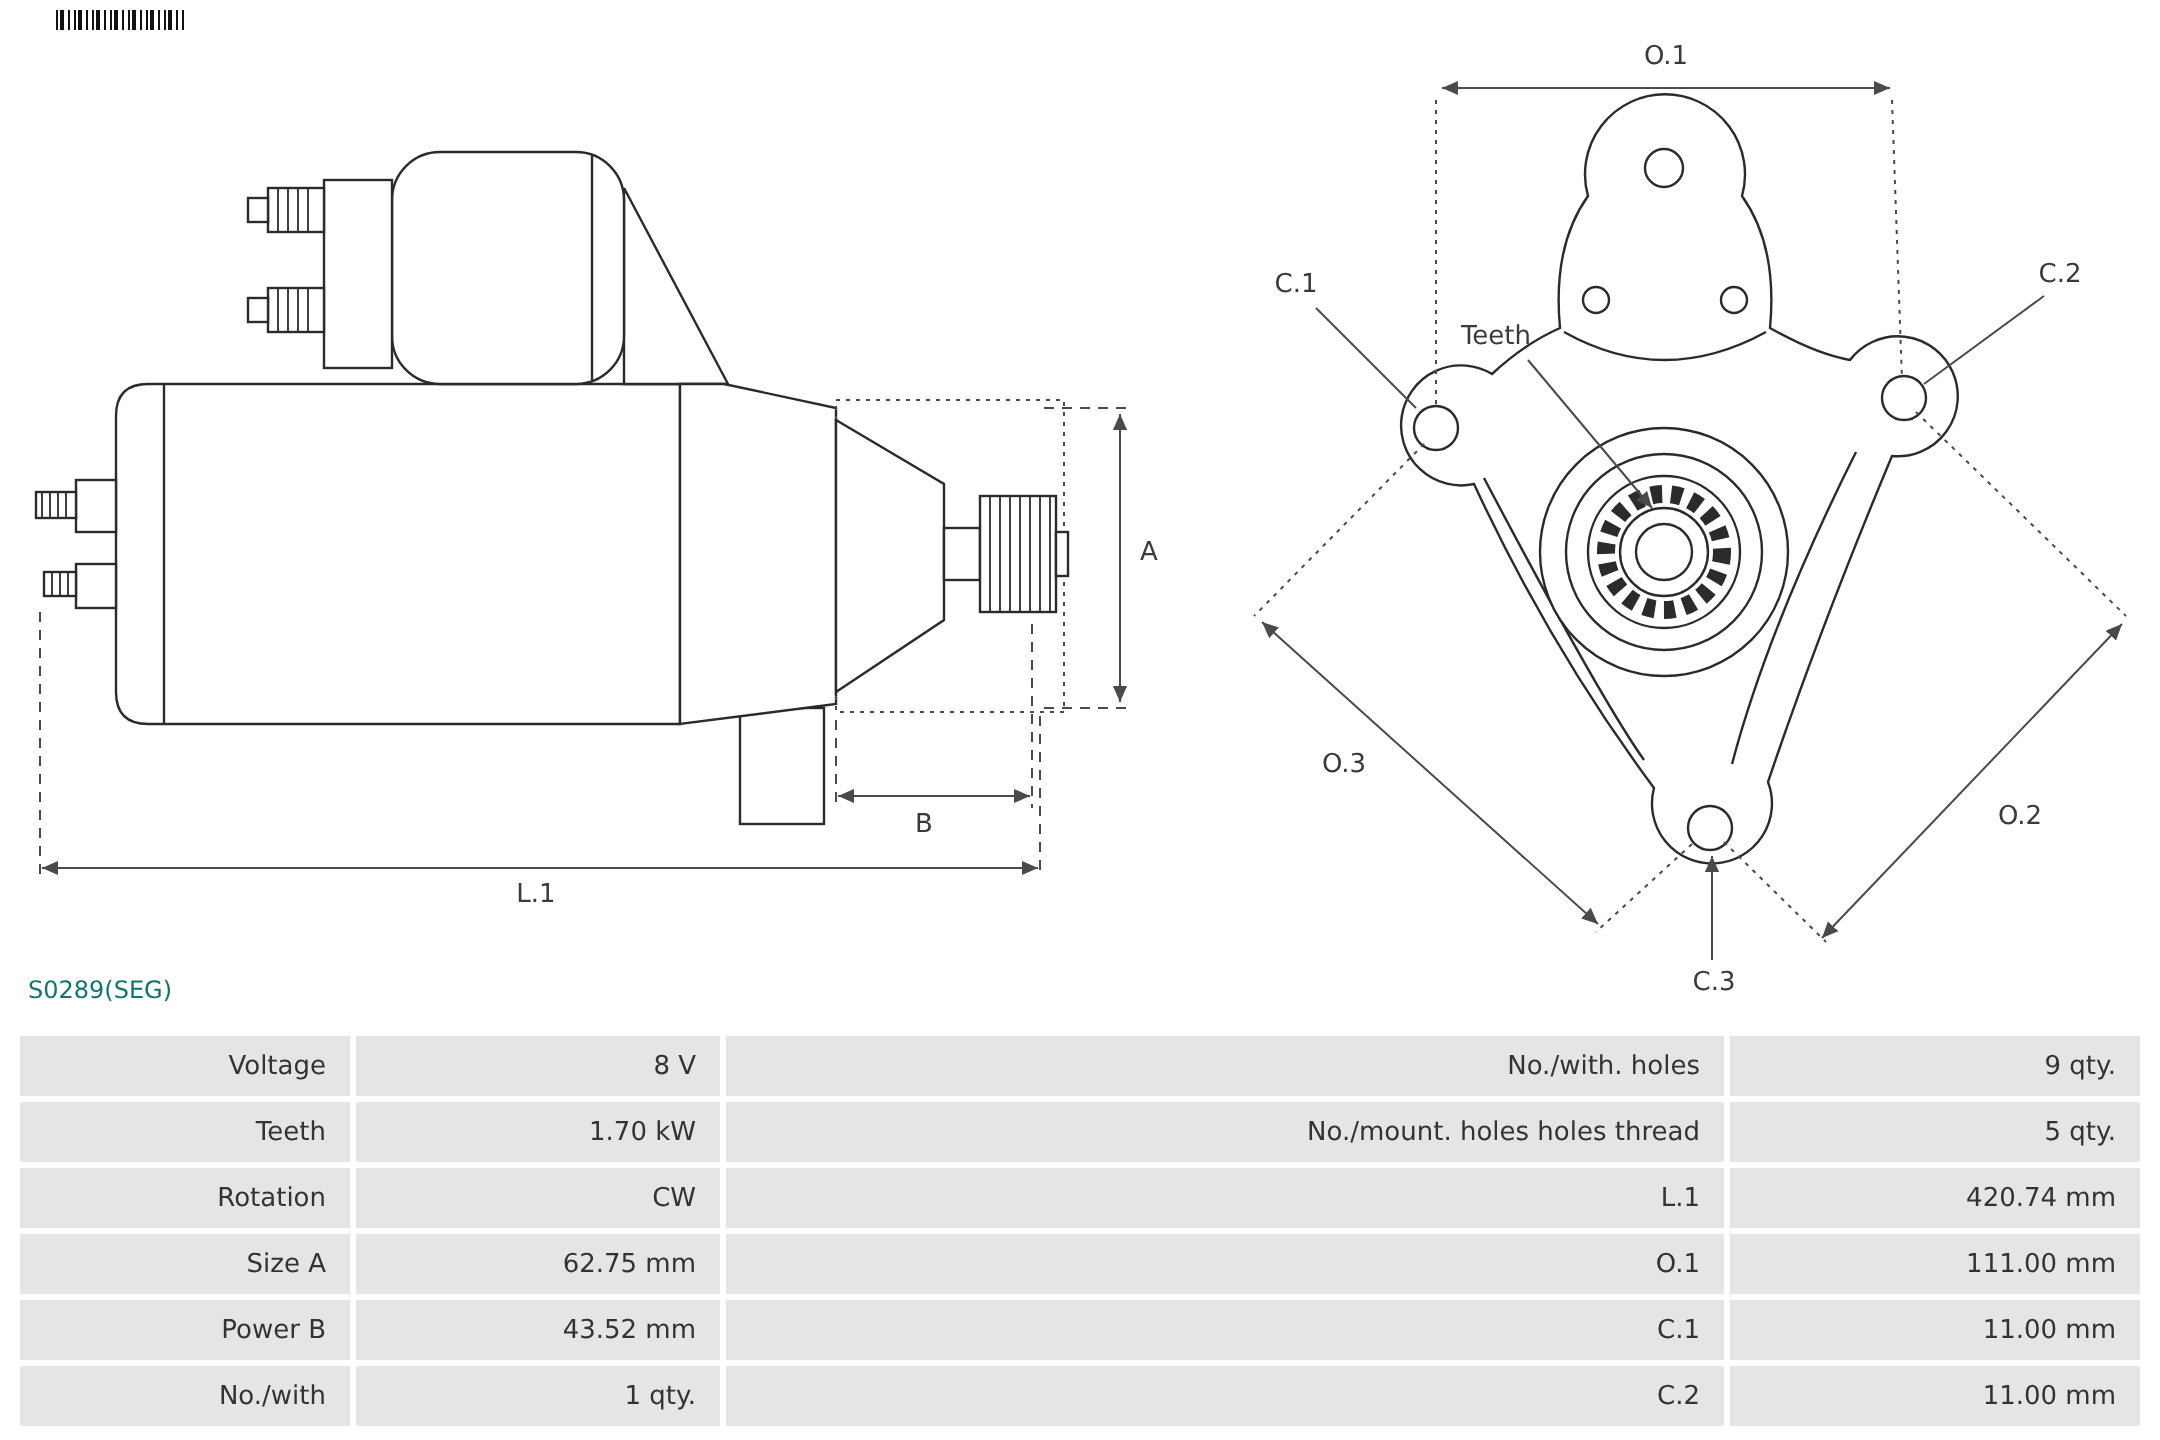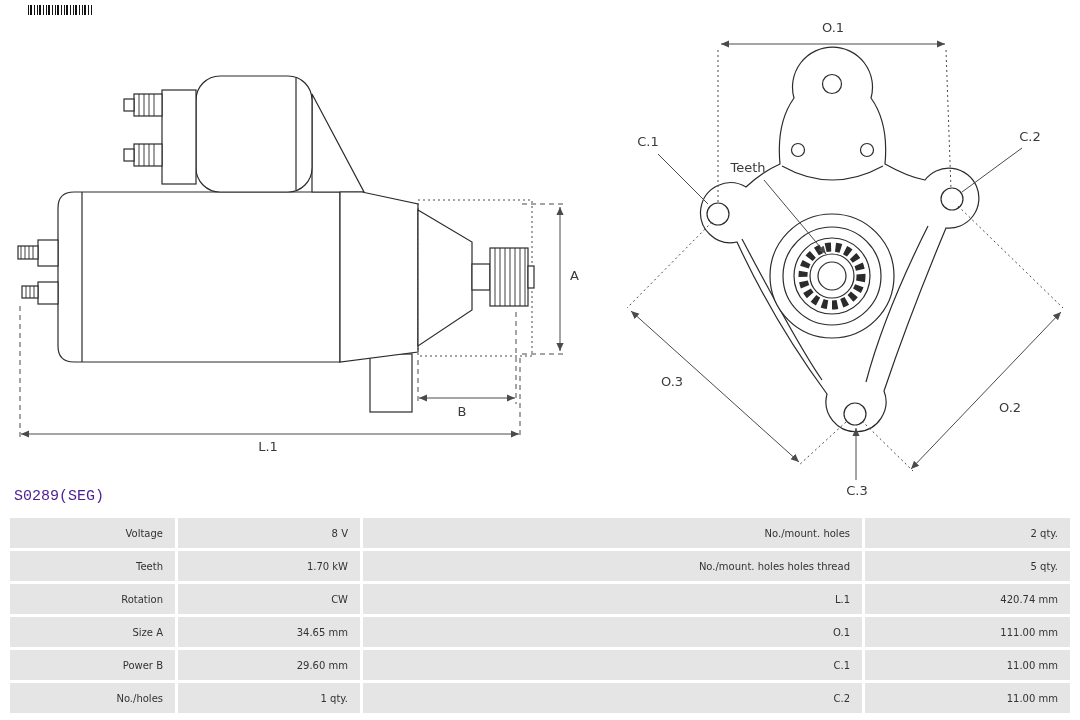--- a/index.html
+++ b/index.html
@@ -15,28 +15,28 @@
   
   .ln   { fill:none;  stroke:#2b2b2b; stroke-width:1.2; }
   .fw   { fill:#ffffff; stroke:#2b2b2b; stroke-width:1.2; }
   .hatch{ stroke:#2b2b2b; stroke-width:0.9; }
   .dim  { fill:none; stroke:#4a4a4a; stroke-width:1; }
   .dash { stroke-dasharray:5 4; }
   .dot  { stroke-dasharray:2 3; }
   .teeth{ fill:none; stroke:#2b2b2b; stroke-width:9; stroke-dasharray:5.5 4.5; }
   .lbl  { font-size:13px; fill:#3a3a3a; font-family:inherit; }
 
-  .part-number { position:absolute; left:14px; top:488px; font-size:15px; color:#4c1d95;font-family:Liberation Mono, monospace; }
+  .part-number { position:absolute; left:14px; top:488px; font-size:12px; color:#0f766e; }
 
   .spec-table { position:absolute; left:10px; top:518px; width:1060px;
                 display:grid; grid-template-columns:165px 182px 1fr 205px;
                 gap:3px; }
   .spec-row { display:contents; }
   .cell { background:#e5e5e5; height:30px; display:flex; align-items:center;
-          justify-content:flex-end; padding:0 12px; font-size:10px; color:#333333;
+          justify-content:flex-end; padding:0 12px; font-size:13px; color:#333333;
           white-space:nowrap; }
 </style>
 </head>
 <body>
 
 <div class="stage">
 
   <div class="barcode"></div>
 
   <svg class="diagram" width="1080" height="500" viewBox="0 0 1080 500">
@@ -175,48 +175,48 @@
       <text class="lbl" x="1010" y="398" text-anchor="middle">O.2</text>
     </g>
   </svg>
 
   <div class="part-number">S0289(SEG)</div>
 
   <div class="spec-table">
     <div class="spec-row">
       <div class="cell">Voltage</div>
       <div class="cell">8 V</div>
-      <div class="cell">No./mount. holes</div>
-      <div class="cell">2 qty.</div>
+      <div class="cell">No./with. holes</div>
+      <div class="cell">9 qty.</div>
     </div>
     <div class="spec-row">
       <div class="cell">Teeth</div>
       <div class="cell">1.70 kW</div>
       <div class="cell">No./mount. holes holes thread</div>
       <div class="cell">5 qty.</div>
     </div>
     <div class="spec-row">
       <div class="cell">Rotation</div>
       <div class="cell">CW</div>
       <div class="cell">L.1</div>
       <div class="cell">420.74 mm</div>
     </div>
     <div class="spec-row">
       <div class="cell">Size A</div>
-      <div class="cell">34.65 mm</div>
+      <div class="cell">62.75 mm</div>
       <div class="cell">O.1</div>
       <div class="cell">111.00 mm</div>
     </div>
     <div class="spec-row">
       <div class="cell">Power B</div>
-      <div class="cell">29.60 mm</div>
+      <div class="cell">43.52 mm</div>
       <div class="cell">C.1</div>
       <div class="cell">11.00 mm</div>
     </div>
     <div class="spec-row">
-      <div class="cell">No./holes</div>
+      <div class="cell">No./with</div>
       <div class="cell">1 qty.</div>
       <div class="cell">C.2</div>
       <div class="cell">11.00 mm</div>
     </div>
   </div>
 
 </div>
 
 </body></html>

